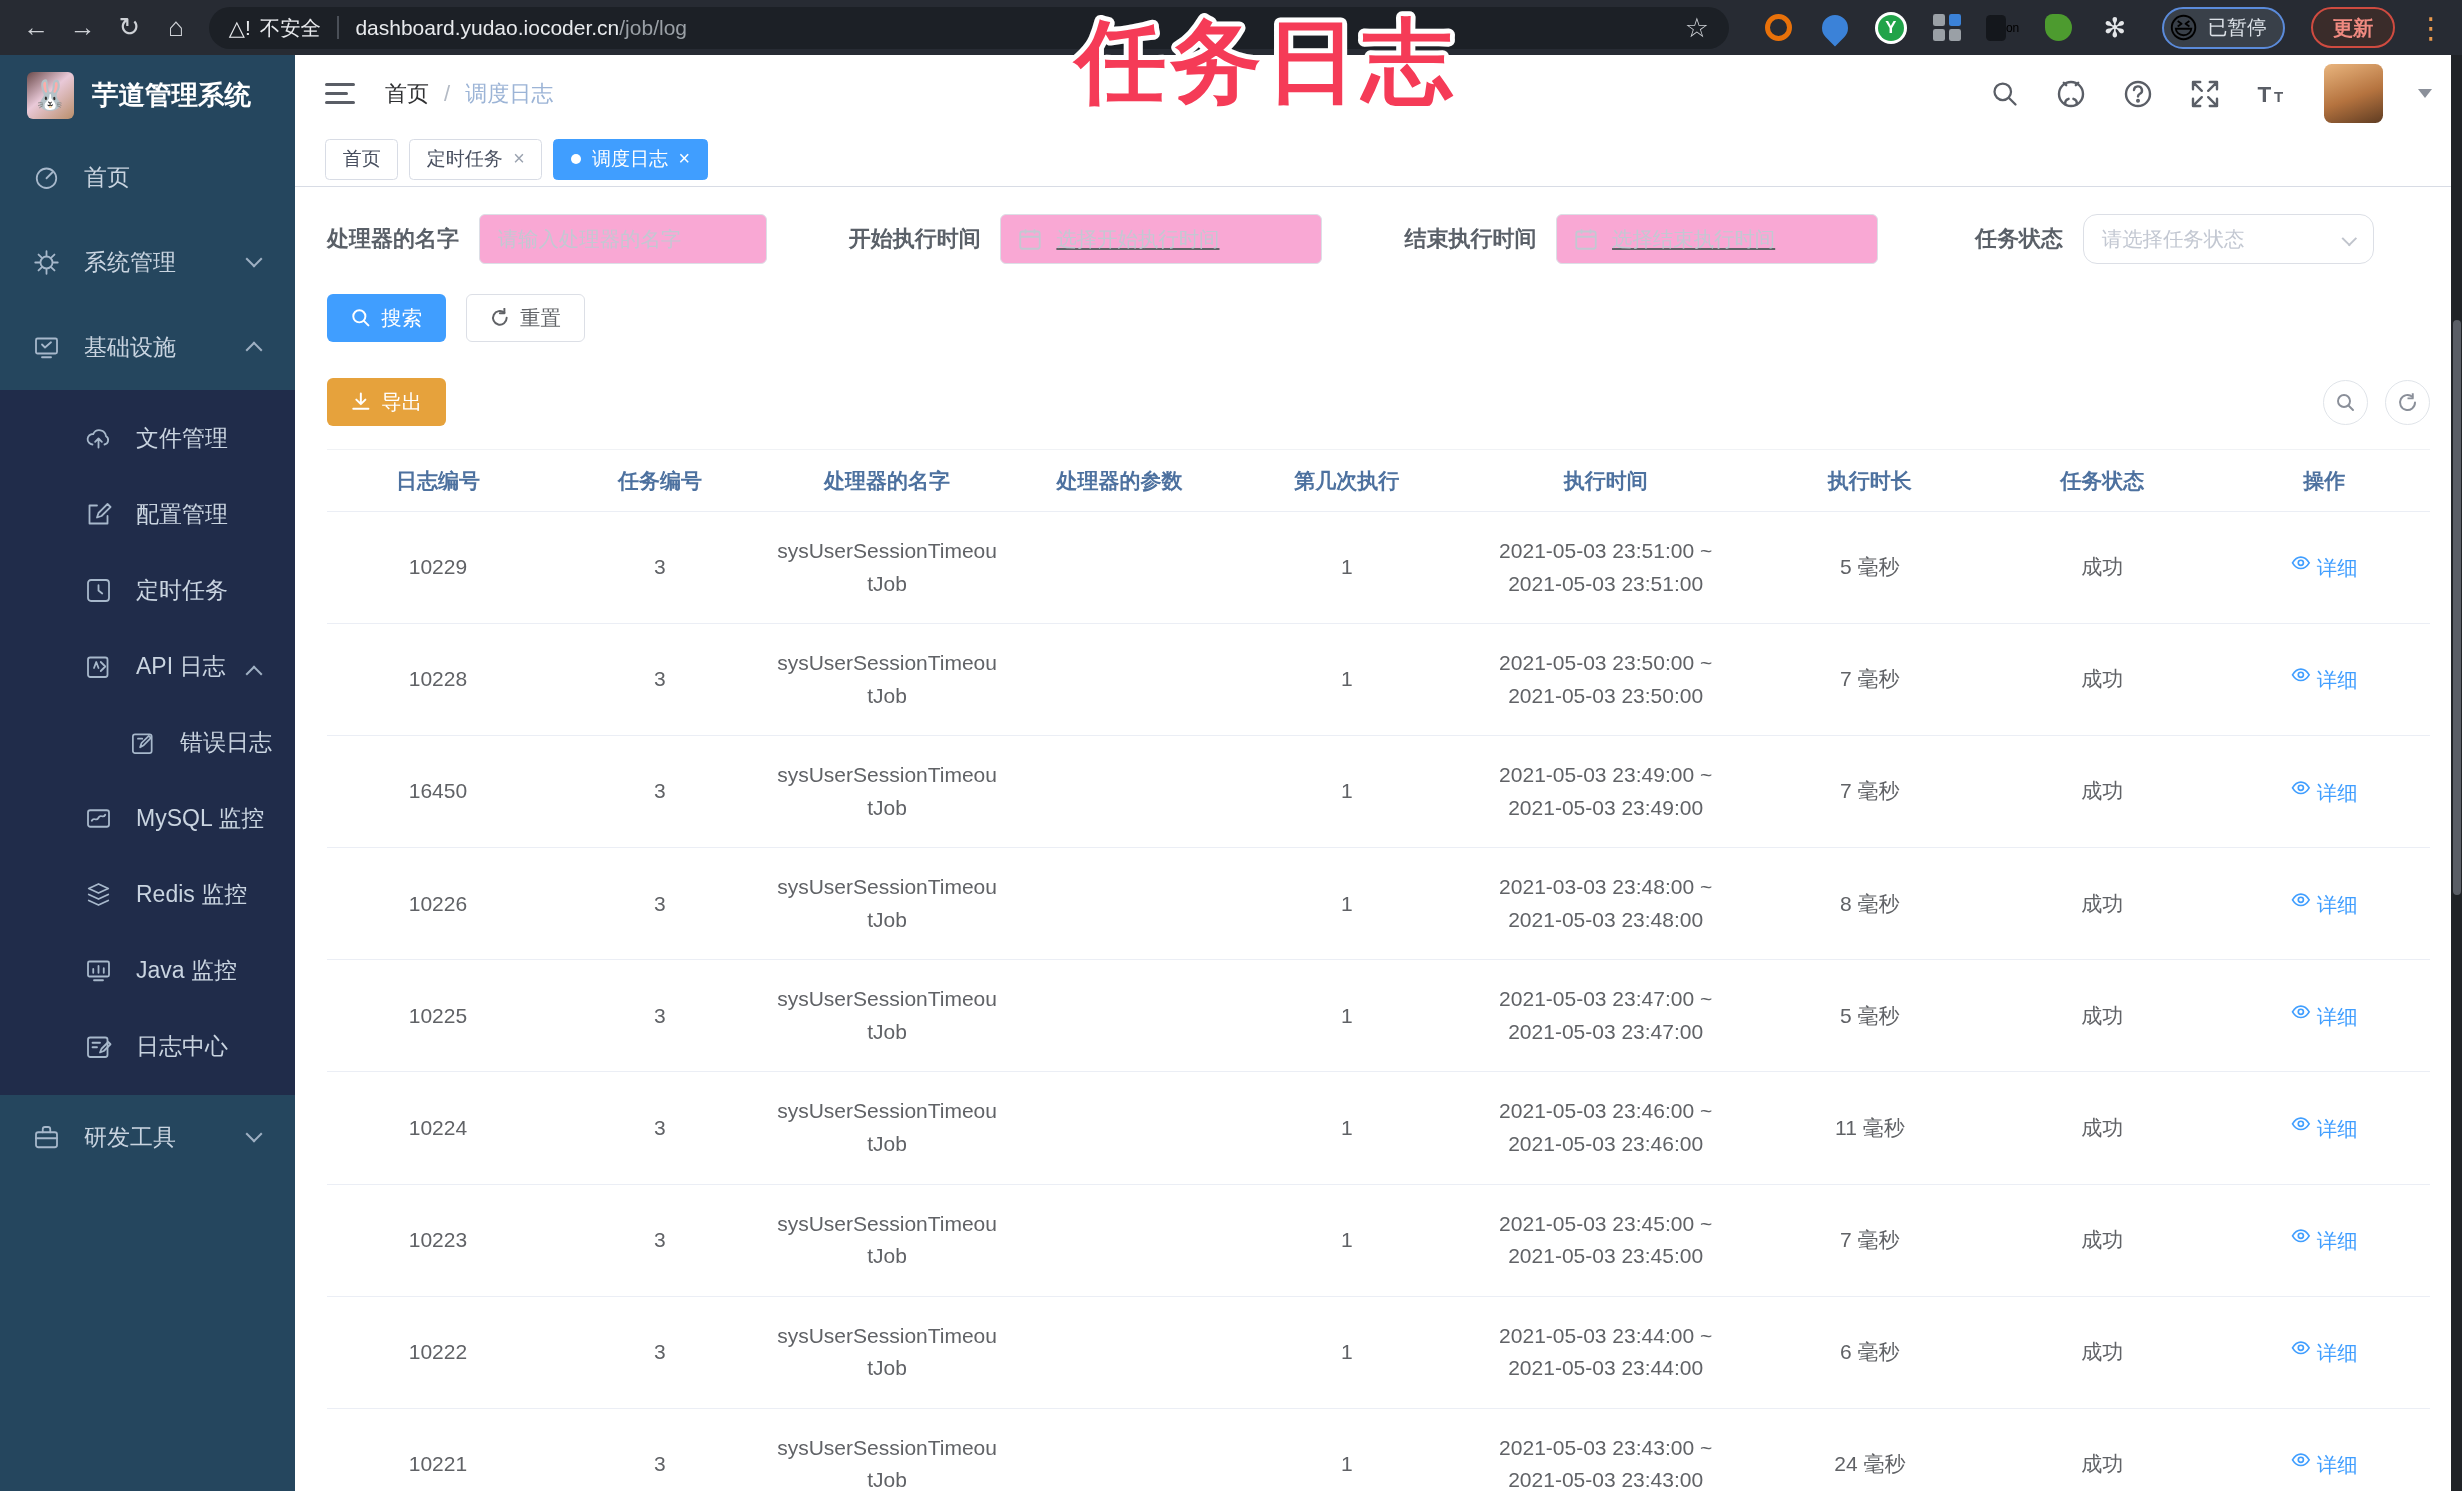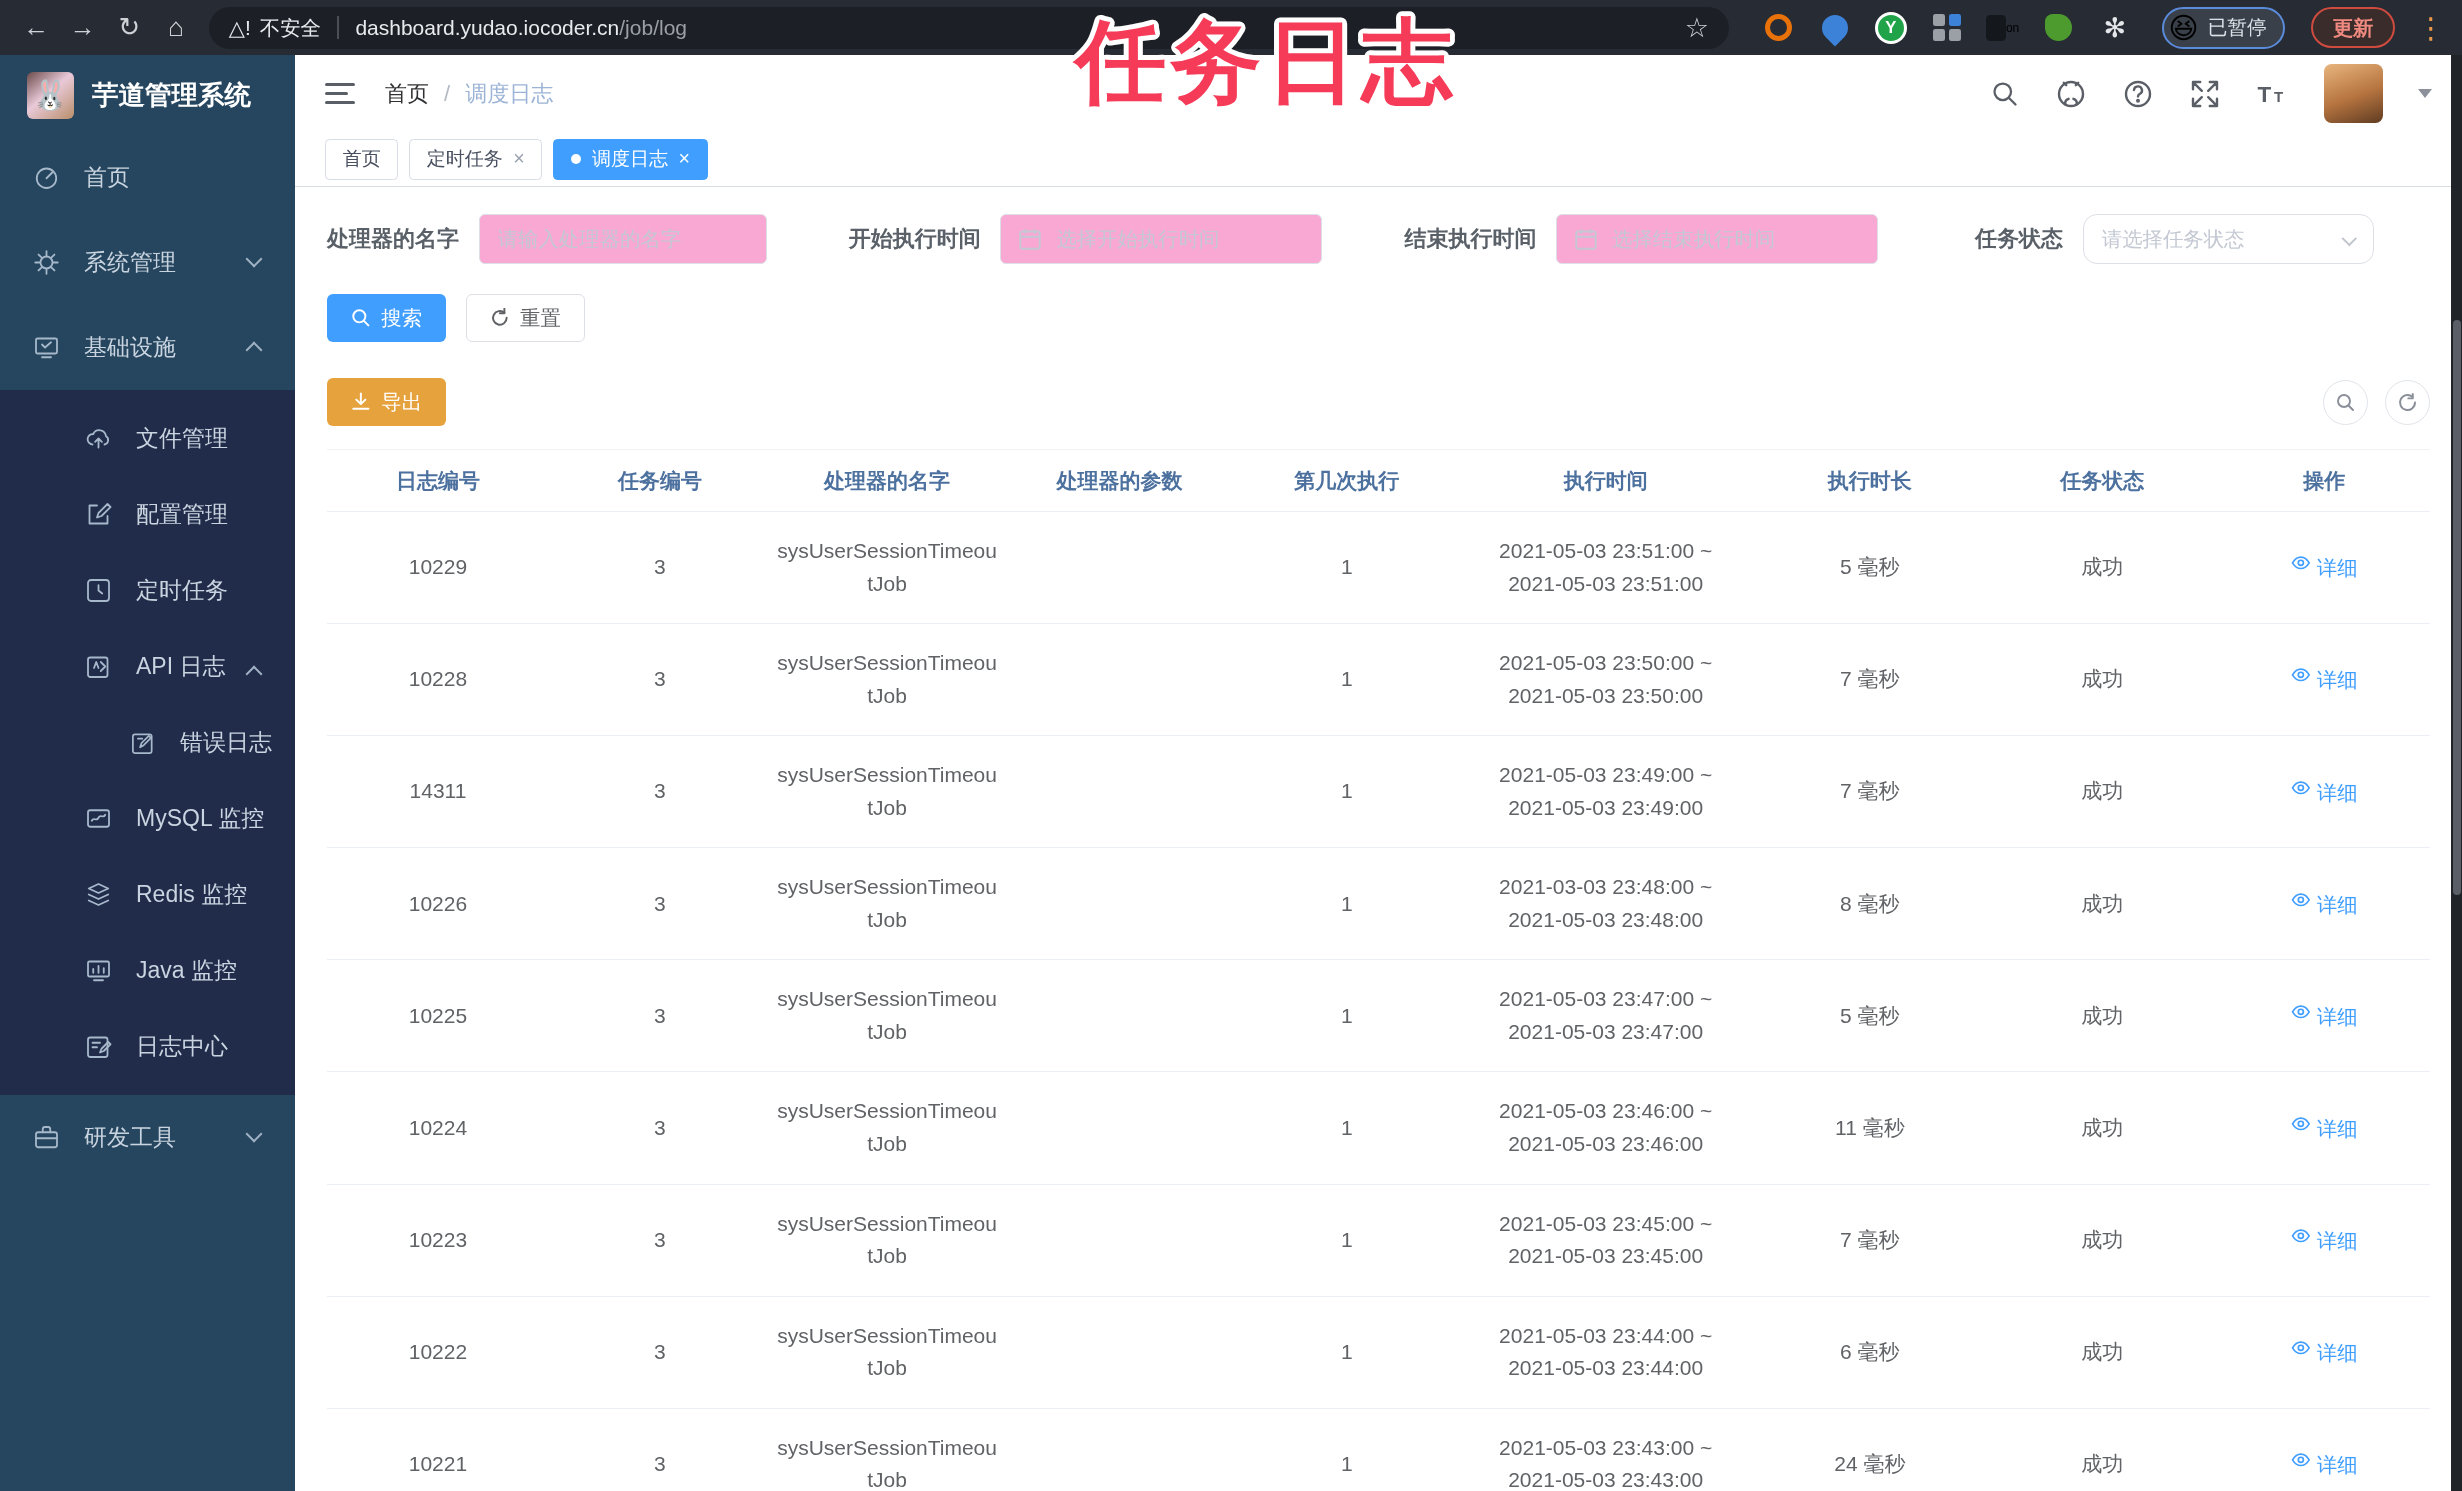--- a/index.html
+++ b/index.html
@@ -81,21 +81,21 @@
   .tab.active .close { color:#fff; }
 
   .content { padding:27px 32px 0 32px; }
   .filter-row { display:flex; align-items:center; }
   .f-group { display:flex; align-items:center; }
   .f-label { font-size:22px; color:#5a6068; font-weight:bold; margin-right:19.7px; white-space:nowrap; }
   .f-box { position:relative; }
   .f-box input { height:50px; border:1.5px solid #dcdfe6; border-radius:6px; font-size:20.4px; color:#606266;
     padding:0 18px; outline:none; background:#f9a8d4; width:100%; font-family:inherit; }
   .f-box input::placeholder { color:#c3c8d2; }
-  .f-box.with-ico input { padding-left:55px; }
+  .f-box.with-ico input { padding-left:55px;text-decoration:underline; }
   .f-ico { position:absolute; left:18px; top:13px; }
   .sel-box { height:50px; border:1.5px solid #dcdfe6; border-radius:14px; background:#fff; display:flex; align-items:center;
     padding:0 18px; font-size:20.4px; color:#c3c8d2; position:relative; cursor:pointer; }
   .sel-box .sel-chev { position:absolute; right:18px; top:18px; width:10.6px; height:10.6px;
     border-right:2.3px solid #c0c4cc; border-bottom:2.3px solid #c0c4cc; transform:rotate(45deg); }
   .g1 .f-box { width:288px; } .g2 .f-box { width:322px; } .g3 .f-box { width:322px; } .g4 .sel-box { width:291px; }
   .g1,.g2 { margin-right:82px; } .g3 { margin-right:97px; }
 
   .btn-row { margin-top:30px; display:flex; gap:19.7px; }
   .btn { height:48px; border-radius:6px; font-size:20.4px; display:inline-flex; align-items:center; gap:10.6px;
@@ -486,21 +486,21 @@
         <svg width="19.7" height="19.7" viewBox="0 0 26 26">
           <path d="M2 13c3-5 6.5-7.5 11-7.5S21 8 24 13c-3 5-6.5 7.5-11 7.5S5 18 2 13z" fill="none" stroke="#409eff" stroke-width="2.2"></path>
           <circle cx="13" cy="13" r="3.4" fill="none" stroke="#409eff" stroke-width="2.2"></circle>
                 </svg>
         <span>详细</span>
       </a>
     </td>
   </tr>
 
   <tr>
-    <td><span>14311</span></td>
+    <td><span>16450</span></td>
     <td><span>3</span></td>
     <td><span class="handler-text">sysUserSessionTimeoutJob</span></td>
     <td><span></span></td>
     <td><span>1</span></td>
     <td>
       <div>2021-05-03 23:49:00 ~</div>
       <div>2021-05-03 23:49:00</div>
     </td>
     <td><span>7 毫秒</span></td>
     <td><span>成功</span></td>

